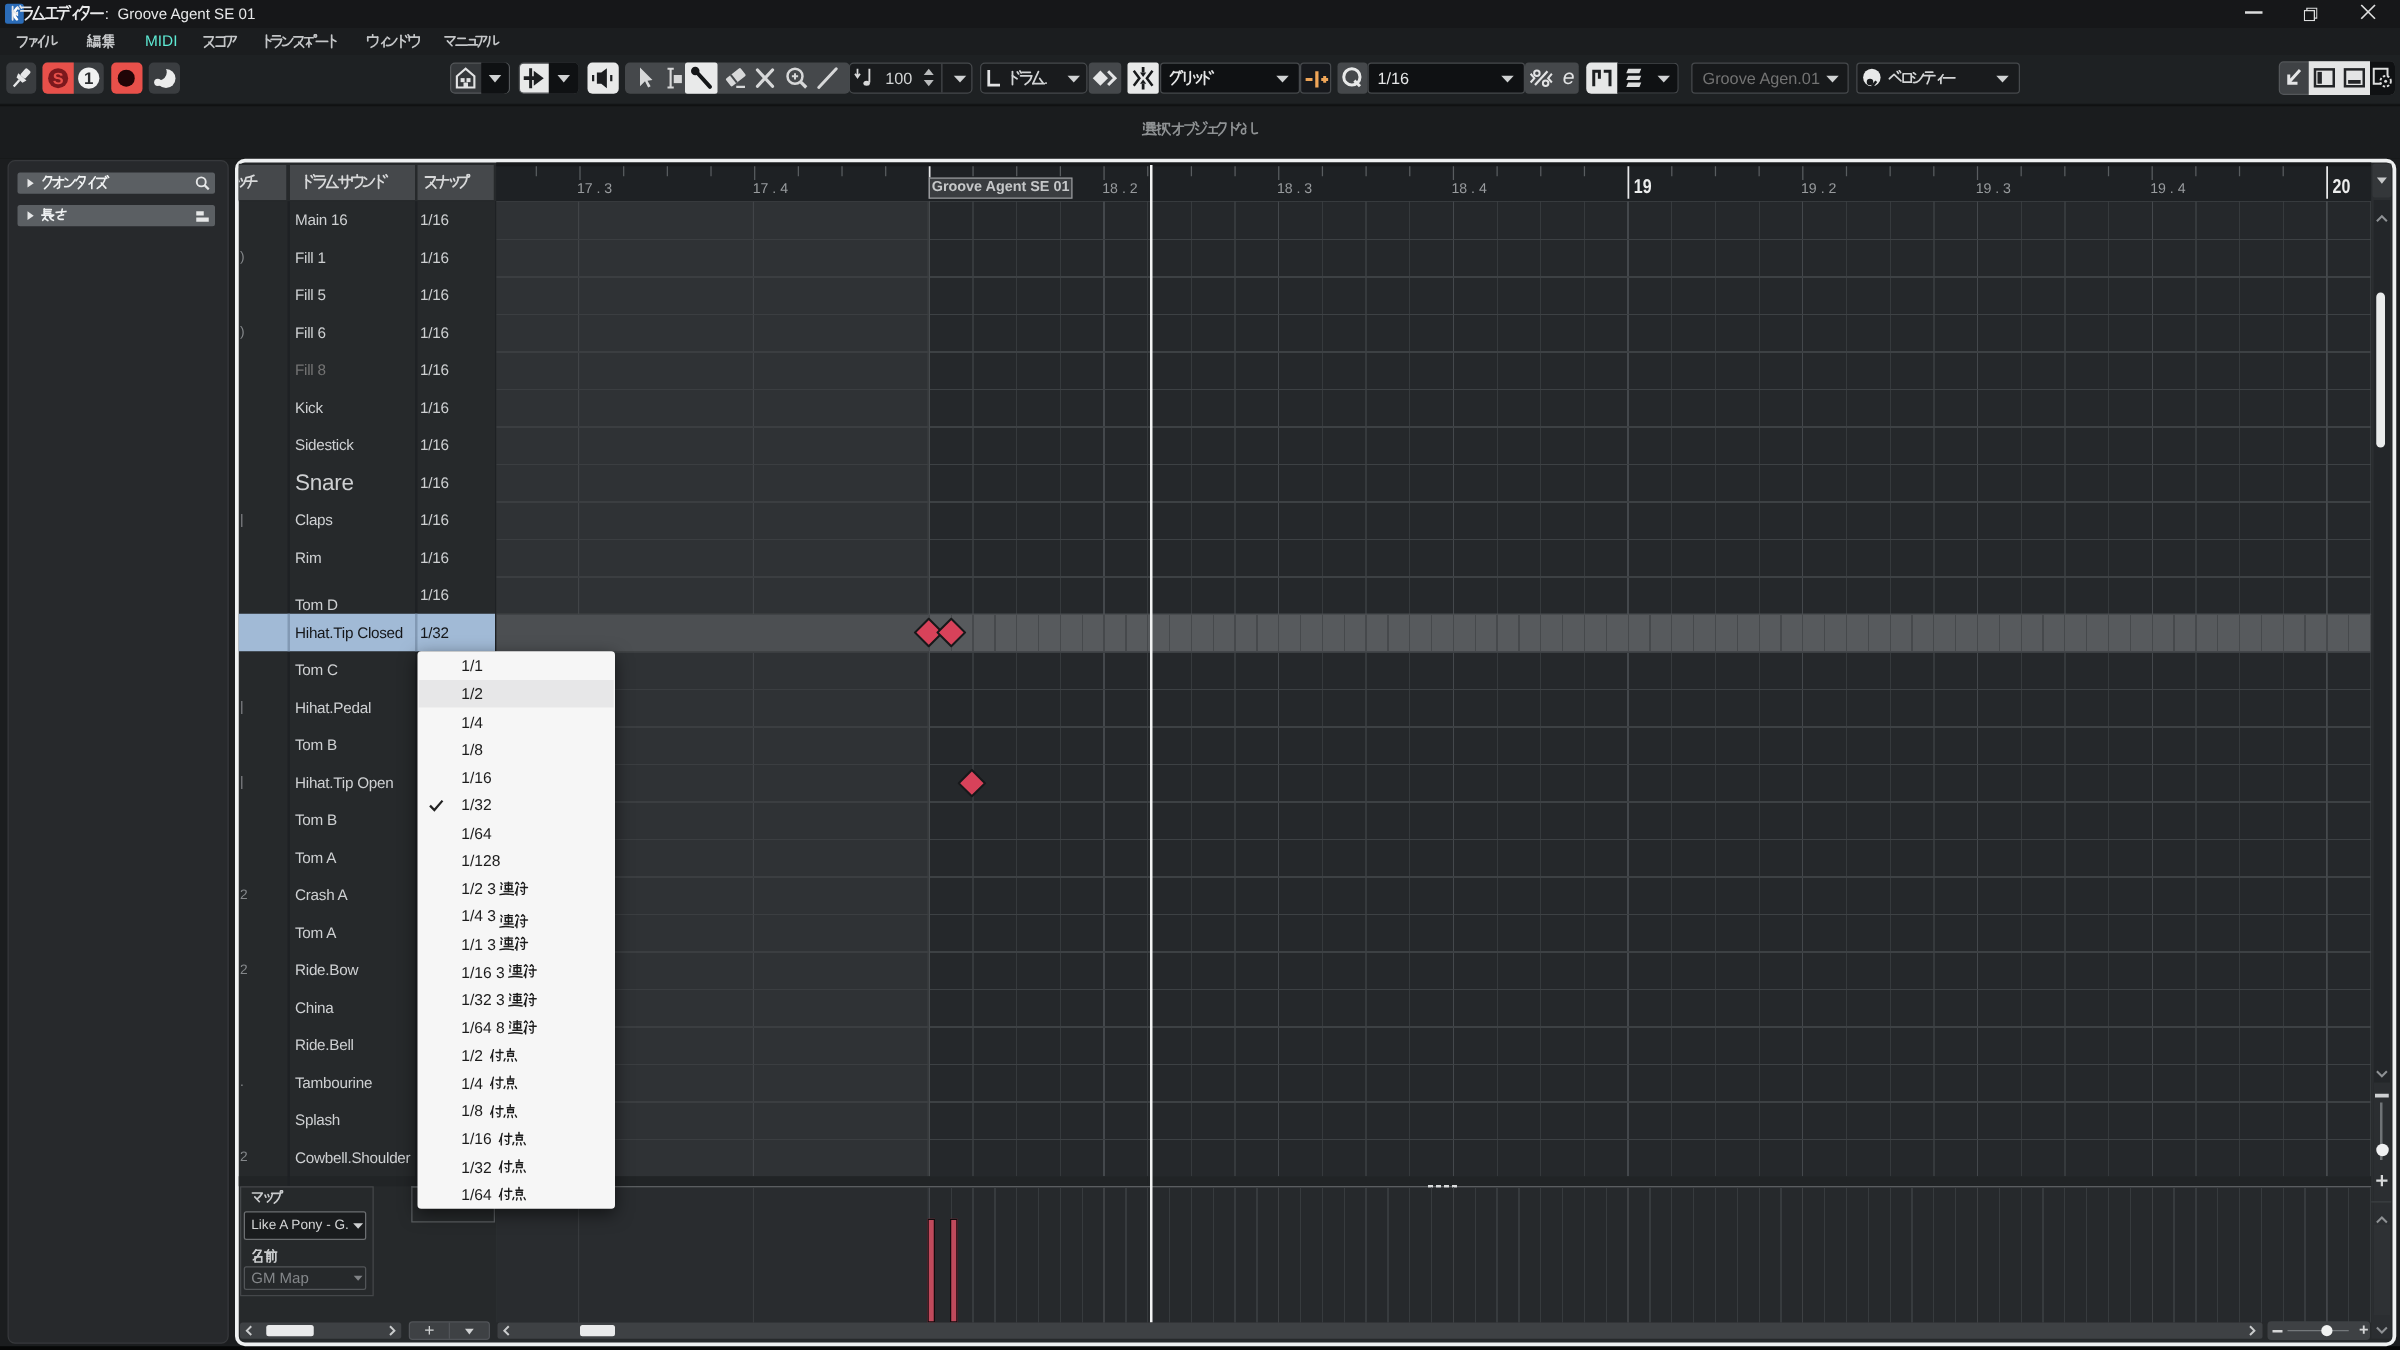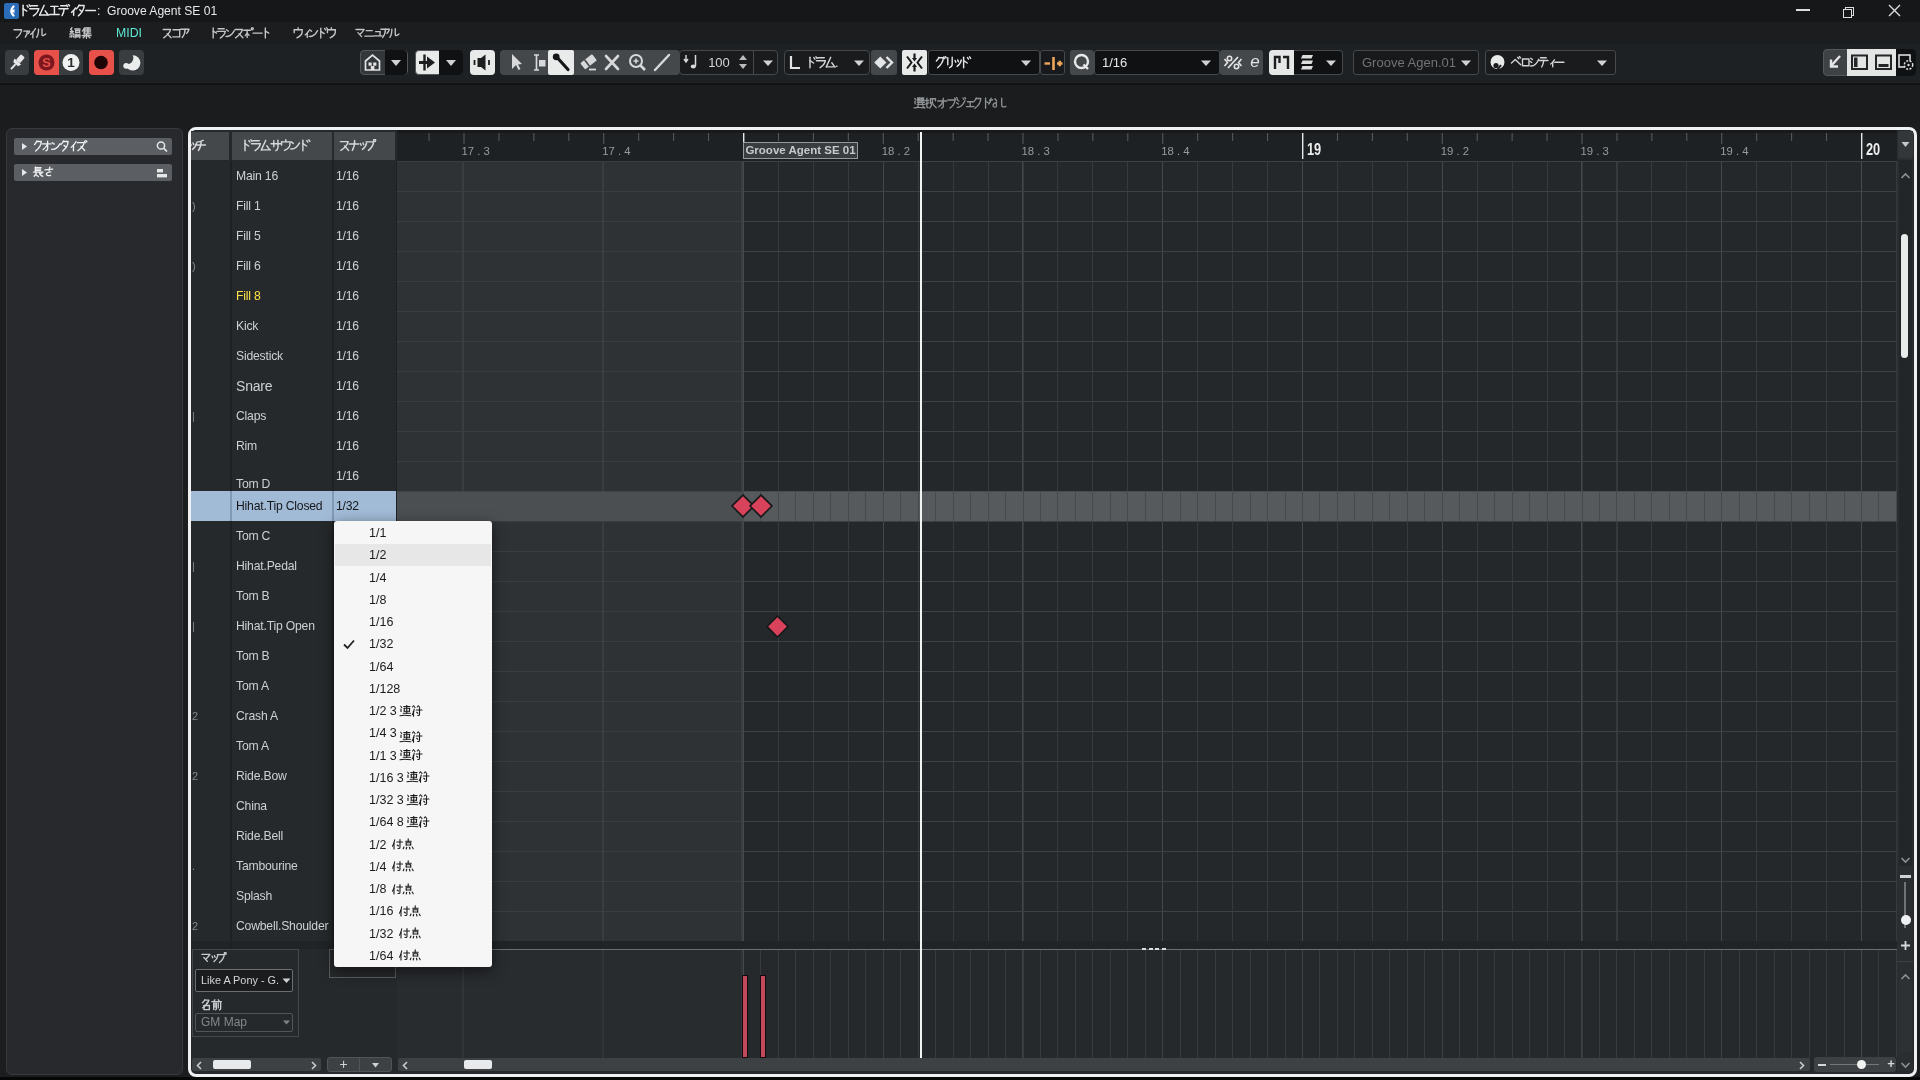--- a/index.html
+++ b/index.html
@@ -1,21 +1,21 @@
 <!DOCTYPE html>
 <html><head><meta charset="utf-8"><style>
 *{margin:0;padding:0;box-sizing:border-box}
 html,body{width:1920px;height:1080px;overflow:hidden;background:#101112;font-family:"Liberation Sans",sans-serif;}
 </style></head><body>
 <div style="position:absolute;left:0;top:0;width:1920px;height:22px;background:#161719"></div>
 <div style="position:absolute;left:4px;top:3px;width:15px;height:16px;background:#2b6cb8;border-radius:2px"><svg width="15" height="16" viewBox="0 0 15 16">
       <path d="M9.5,3.5 Q5,8 9.5,12.5" fill="none" stroke="#fff" stroke-width="2.2" stroke-linecap="round"></path>
       <path d="M10.5,6 L6.5,8 L10.5,10 Z" fill="#fff"></path>
     </svg></div>
-<div style="position:absolute;left:18px;top:4px;display:flex;align-items:flex-end;gap:0px">
+<div style="position:absolute;left:5px;top:4px;display:flex;align-items:flex-end;gap:0px">
     <svg style="display:block" width="78.9" height="13.7" viewBox="0 0 598 104" fill="none" stroke="#e7e8e9" stroke-width="11" stroke-linecap="round" stroke-linejoin="round">
       <path transform="translate(0,0)" d="M38,10 V90"></path>
       <path transform="translate(0,0)" d="M38,36 L66,54"></path>
       <path transform="translate(0,0)" d="M68,12 L76,24"></path>
       <path transform="translate(0,0)" d="M84,6 L92,18"></path>
       <path transform="translate(74,0)" d="M24,14 H74"></path>
       <path transform="translate(74,0)" d="M14,36 H82"></path>
       <path transform="translate(74,0)" d="M82,36 Q78,66 42,90"></path>
       <path transform="translate(148,0)" d="M50,10 L16,84"></path>
       <path transform="translate(148,0)" d="M16,84 H86"></path>
@@ -638,27 +638,27 @@
 <div style="position:absolute;left:236px;top:161px;width:160px;height:30px;color:#ced0d2;font-size:12.2px;letter-spacing:-0.2px;line-height:30px">Main 16</div>
 <div style="position:absolute;left:336px;top:161px;width:60px;height:30px;color:#ced0d2;font-size:12.2px;letter-spacing:-0.2px;line-height:30px">1/16</div>
 <div style="position:absolute;left:236px;top:191px;width:160px;height:30px;color:#ced0d2;font-size:12.2px;letter-spacing:-0.2px;line-height:30px">Fill 1</div>
 <div style="position:absolute;left:336px;top:191px;width:60px;height:30px;color:#ced0d2;font-size:12.2px;letter-spacing:-0.2px;line-height:30px">1/16</div>
 <div style="position:absolute;left:192px;top:191px;width:10px;height:30px;color:#85888b;font-size:11px;line-height:30px">)</div>
 <div style="position:absolute;left:236px;top:221px;width:160px;height:30px;color:#ced0d2;font-size:12.2px;letter-spacing:-0.2px;line-height:30px">Fill 5</div>
 <div style="position:absolute;left:336px;top:221px;width:60px;height:30px;color:#ced0d2;font-size:12.2px;letter-spacing:-0.2px;line-height:30px">1/16</div>
 <div style="position:absolute;left:236px;top:251px;width:160px;height:30px;color:#ced0d2;font-size:12.2px;letter-spacing:-0.2px;line-height:30px">Fill 6</div>
 <div style="position:absolute;left:336px;top:251px;width:60px;height:30px;color:#ced0d2;font-size:12.2px;letter-spacing:-0.2px;line-height:30px">1/16</div>
 <div style="position:absolute;left:192px;top:251px;width:10px;height:30px;color:#85888b;font-size:11px;line-height:30px">)</div>
-<div style="position:absolute;left:236px;top:281px;width:160px;height:30px;color:#fde047;font-size:12.2px;letter-spacing:-0.2px;line-height:30px">Fill 8</div>
+<div style="position:absolute;left:236px;top:281px;width:160px;height:30px;color:#737373;font-size:12.2px;letter-spacing:-0.2px;line-height:30px">Fill 8</div>
 <div style="position:absolute;left:336px;top:281px;width:60px;height:30px;color:#ced0d2;font-size:12.2px;letter-spacing:-0.2px;line-height:30px">1/16</div>
 <div style="position:absolute;left:236px;top:311px;width:160px;height:30px;color:#ced0d2;font-size:12.2px;letter-spacing:-0.2px;line-height:30px">Kick</div>
 <div style="position:absolute;left:336px;top:311px;width:60px;height:30px;color:#ced0d2;font-size:12.2px;letter-spacing:-0.2px;line-height:30px">1/16</div>
 <div style="position:absolute;left:236px;top:341px;width:160px;height:30px;color:#ced0d2;font-size:12.2px;letter-spacing:-0.2px;line-height:30px">Sidestick</div>
 <div style="position:absolute;left:336px;top:341px;width:60px;height:30px;color:#ced0d2;font-size:12.2px;letter-spacing:-0.2px;line-height:30px">1/16</div>
-<div style="position:absolute;left:236px;top:371px;width:160px;height:30px;color:#ced0d2;font-size:14px;letter-spacing:-0.2px;line-height:30px">Snare</div>
+<div style="position:absolute;left:236px;top:371px;width:160px;height:30px;color:#ced0d2;font-size:18px;letter-spacing:-0.2px;line-height:30px">Snare</div>
 <div style="position:absolute;left:336px;top:371px;width:60px;height:30px;color:#ced0d2;font-size:12.2px;letter-spacing:-0.2px;line-height:30px">1/16</div>
 <div style="position:absolute;left:236px;top:401px;width:160px;height:30px;color:#ced0d2;font-size:12.2px;letter-spacing:-0.2px;line-height:30px">Claps</div>
 <div style="position:absolute;left:336px;top:401px;width:60px;height:30px;color:#ced0d2;font-size:12.2px;letter-spacing:-0.2px;line-height:30px">1/16</div>
 <div style="position:absolute;left:192px;top:401px;width:10px;height:30px;color:#85888b;font-size:11px;line-height:30px">|</div>
 <div style="position:absolute;left:236px;top:431px;width:160px;height:30px;color:#ced0d2;font-size:12.2px;letter-spacing:-0.2px;line-height:30px">Rim</div>
 <div style="position:absolute;left:336px;top:431px;width:60px;height:30px;color:#ced0d2;font-size:12.2px;letter-spacing:-0.2px;line-height:30px">1/16</div>
 <div style="position:absolute;left:236px;top:469px;width:160px;height:30px;color:#ced0d2;font-size:12.2px;letter-spacing:-0.2px;line-height:30px">Tom D</div>
 <div style="position:absolute;left:336px;top:461px;width:60px;height:30px;color:#ced0d2;font-size:12.2px;letter-spacing:-0.2px;line-height:30px">1/16</div>
 <div style="position:absolute;left:191px;top:491px;width:205px;height:30px;background:#a1bad6"></div>
 <div style="position:absolute;left:236px;top:491px;width:160px;height:30px;color:#15171a;font-size:12.2px;letter-spacing:-0.2px;line-height:30px">Hihat.Tip Closed</div>

